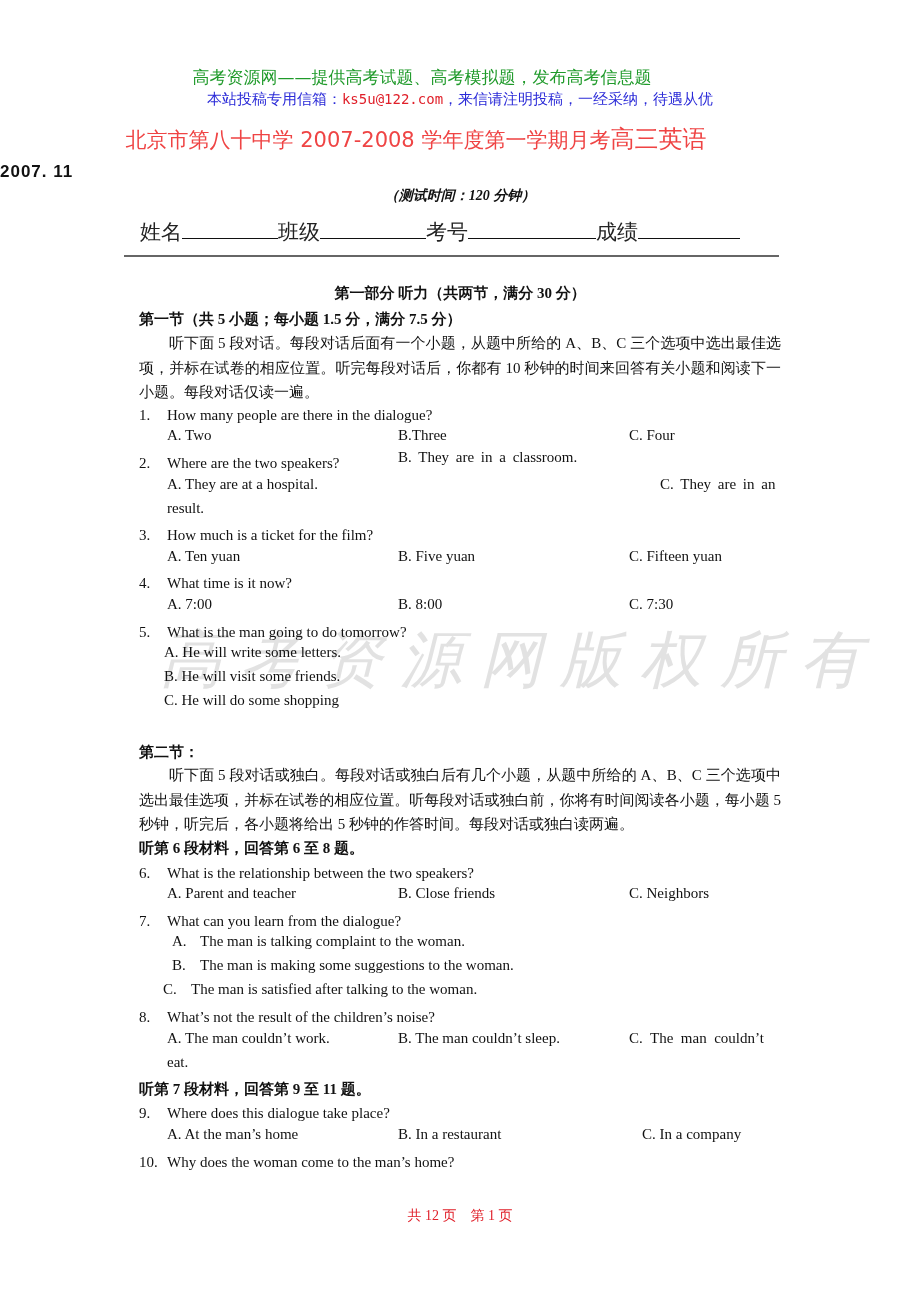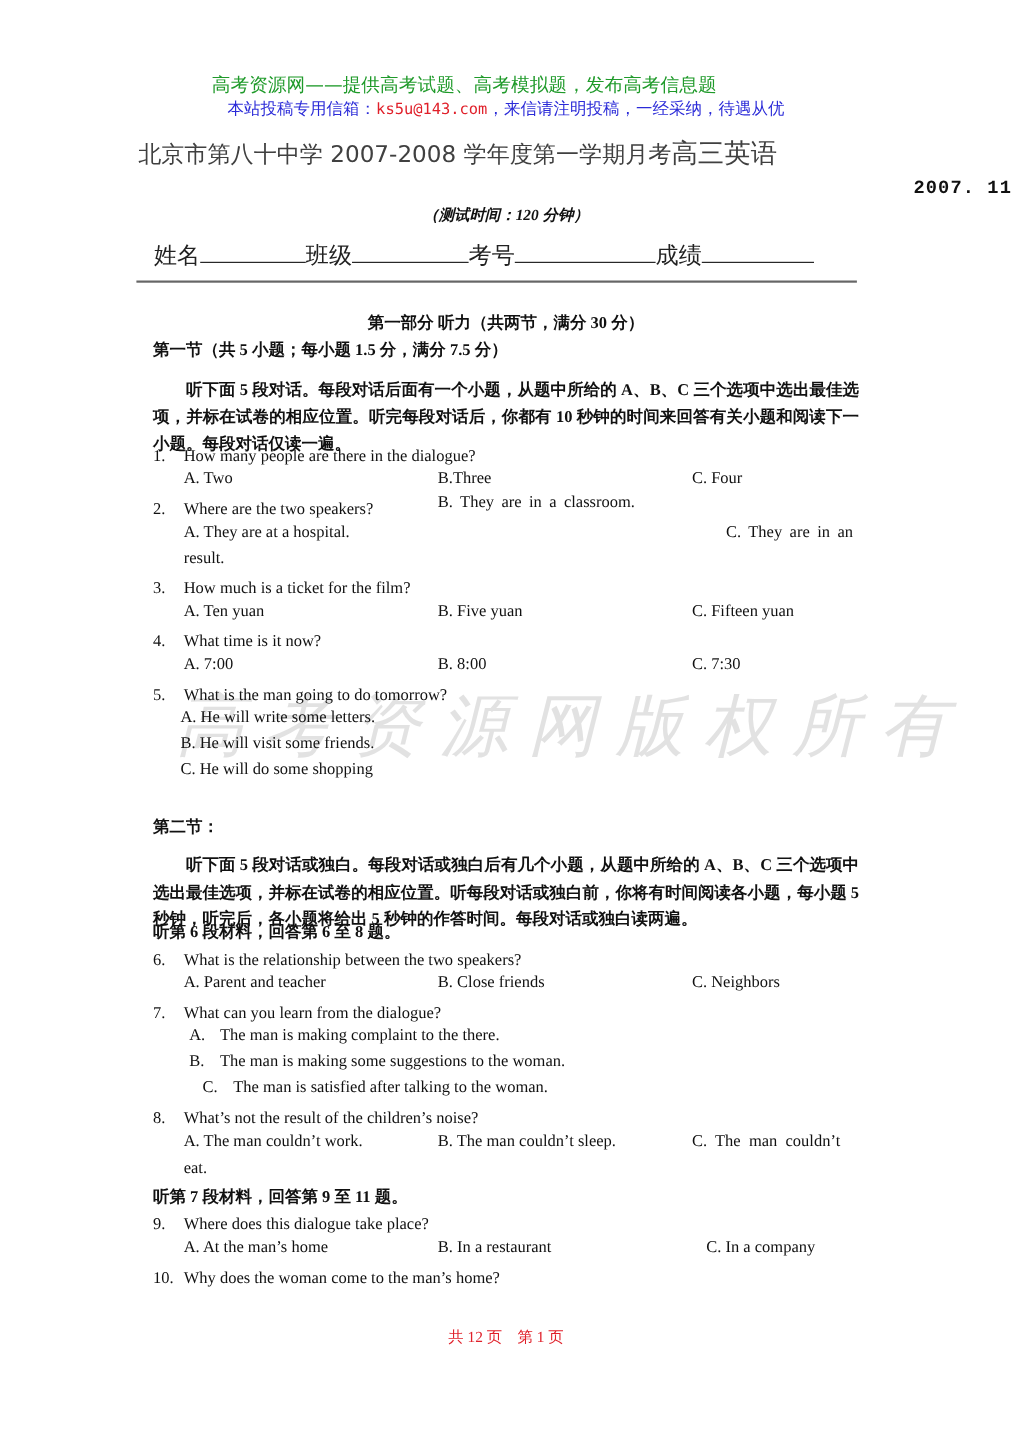--- a/index.html
+++ b/index.html
@@ -4,45 +4,45 @@
 <style>
   html, body { margin: 0; padding: 0; background: #ffffff; }
   body { width: 920px; height: 1302px; position: relative; overflow: hidden;
          font-family: "Liberation Serif", "DejaVu Serif", serif; color: #111; }
   .abs { position: absolute; white-space: nowrap; }
   .banner1 { top: 66px; left: 0; width: 844px; text-align: center; font-size: 17px; color: #1f9a2a;
              font-family: "DejaVu Sans", sans-serif; }
   .banner2 { top: 90px; left: 0; width: 920px; text-align: center; font-size: 15px; color: #2b2bd8;
              font-family: "DejaVu Serif", serif; }
   .banner2 .mail { color: #e0202a; font-family: "DejaVu Sans Mono", monospace; font-size: 14px; }
-  .title { top: 123px; left: 0; width: 832px; text-align: center; font-size: 21px; color: #404040;
+  .title { top: 123px; left: 0; width: 832px; text-align: center; font-size: 21px; color: #ef4444;
            font-family: "DejaVu Sans", sans-serif; }
   .title .big { font-size: 24px; }
-  .date { top: 162px; left: 0; width: 920px; text-align: right; font-size: 17px; font-weight: bold;
-          font-family: Liberation Mono, monospace; letter-spacing: 1px; }
+  .date { top: 162px; left: 0; width: 920px; text-align: left; font-size: 17px; font-weight: bold;
+          font-family: Liberation Sans, sans-serif; letter-spacing: 1px; }
   .duration { top: 187px; left: 0; width: 920px; text-align: center; font-size: 14px; font-weight: bold; font-style: italic; }
   .fields { top: 218px; left: 140px; font-size: 21px; font-family: "DejaVu Sans", sans-serif; color: #222; }
   .fields .blank { display: inline-block; border-bottom: 1.5px solid #111; height: 20px; vertical-align: baseline; }
   .hr { top: 255px; left: 124px; width: 655px; height: 0; border-top: 2px solid #666; }
   .sec-title { top: 284px; left: 0; width: 920px; text-align: center; font-size: 15px; font-weight: bold; }
   .line { left: 139px; font-size: 15px; line-height: 24px; }
   .cn { font-weight: bold; font-size: 15px; }
-  .para { left: 139px; width: 642px; font-size: 15px; line-height: 24.5px; font-weight: bold;
-          white-space: normal; text-align: justify; margin-top: 12px; }
+  .para { left: 139px; width: 642px; font-size: 15px; line-height: 24.5px; font-weight: normal;
+          white-space: normal; text-align: justify; }
   .num { display: inline-block; width: 28px; }
   .opt { position: absolute; font-size: 15px; }
   .watermark { top: 618px; left: 160px; font-size: 62px; color: rgba(150,150,150,0.28);
                font-family: "DejaVu Serif", serif; letter-spacing: 18px; font-style: italic; }
   .footer { top: 1207px; left: 0; width: 920px; text-align: center; font-size: 14px; color: #e0202a; }
 </style>
 </head>
 <body>
 
 <div class="abs banner1">高考资源网——提供高考试题、高考模拟题，发布高考信息题</div>
-<div class="abs banner2"><span>本站投稿专用信箱：</span><span class="mail">ks5u@143.com</span><span>，来信请注明投稿，一经采纳，待遇从优</span></div>
+<div class="abs banner2"><span>本站投稿专用信箱：</span><span class="mail">ks5u@122.com</span><span>，来信请注明投稿，一经采纳，待遇从优</span></div>
 
 <div class="abs title"><span>北京市第八十中学 2007-2008 学年度第一学期月考</span><span class="big">高三英语</span></div>
 <div class="abs date">2007. 11</div>
 <div class="abs duration">（测试时间：120 分钟）</div>
 
 <div class="abs fields">
   <span>姓名</span><span class="blank" style="width:96px"></span><span>班级</span><span class="blank" style="width:106px"></span><span>考号</span><span class="blank" style="width:128px"></span><span>成绩</span><span class="blank" style="width:102px"></span>
 </div>
 <div class="abs hr"></div>
 
@@ -81,23 +81,23 @@
 <div class="abs line cn" style="top:740px">第二节：</div>
 <div class="abs para" style="top:763px; text-indent:30px">听下面 5 段对话或独白。每段对话或独白后有几个小题，从题中所给的 A、B、C 三个选项中选出最佳选项，并标在试卷的相应位置。听每段对话或独白前，你将有时间阅读各小题，每小题 5 秒钟，听完后，各小题将给出 5 秒钟的作答时间。每段对话或独白读两遍。</div>
 <div class="abs line cn" style="top:836px">听第 6 段材料，回答第 6 至 8 题。</div>
 
 <div class="abs line" style="top:861px"><span class="num">6.</span><span>What is the relationship between the two speakers?</span></div>
 <div class="opt" style="top:885px; left:167px">A. Parent and teacher</div>
 <div class="opt" style="top:885px; left:398px">B. Close friends</div>
 <div class="opt" style="top:885px; left:629px">C. Neighbors</div>
 
 <div class="abs line" style="top:909px"><span class="num">7.</span><span>What can you learn from the dialogue?</span></div>
-<div class="opt" style="top:933px; left:172px"><span style="display:inline-block;width:28px">A.</span><span>The man is making complaint to the there.</span></div>
+<div class="opt" style="top:933px; left:172px"><span style="display:inline-block;width:28px">A.</span><span>The man is talking complaint to the woman.</span></div>
 <div class="opt" style="top:957px; left:172px"><span style="display:inline-block;width:28px">B.</span><span>The man is making some suggestions to the woman.</span></div>
-<div class="opt" style="top:981px; left:184px"><span style="display:inline-block;width:28px">C.</span><span>The man is satisfied after talking to the woman.</span></div>
+<div class="opt" style="top:981px; left:163px"><span style="display:inline-block;width:28px">C.</span><span>The man is satisfied after talking to the woman.</span></div>
 
 <div class="abs line" style="top:1005px"><span class="num">8.</span><span>What’s not the result of the children’s noise?</span></div>
 <div class="opt" style="top:1030px; left:167px">A. The man couldn’t work.</div>
 <div class="opt" style="top:1030px; left:398px">B. The man couldn’t sleep.</div>
 <div class="opt" style="top:1030px; left:629px; white-space:pre">C.  The  man  couldn’t</div>
 <div class="opt" style="top:1054px; left:167px">eat.</div>
 
 <div class="abs line cn" style="top:1077px">听第 7 段材料，回答第 9 至 11 题。</div>
 
 <div class="abs line" style="top:1101px"><span class="num">9.</span><span>Where does this dialogue take place?</span></div>

